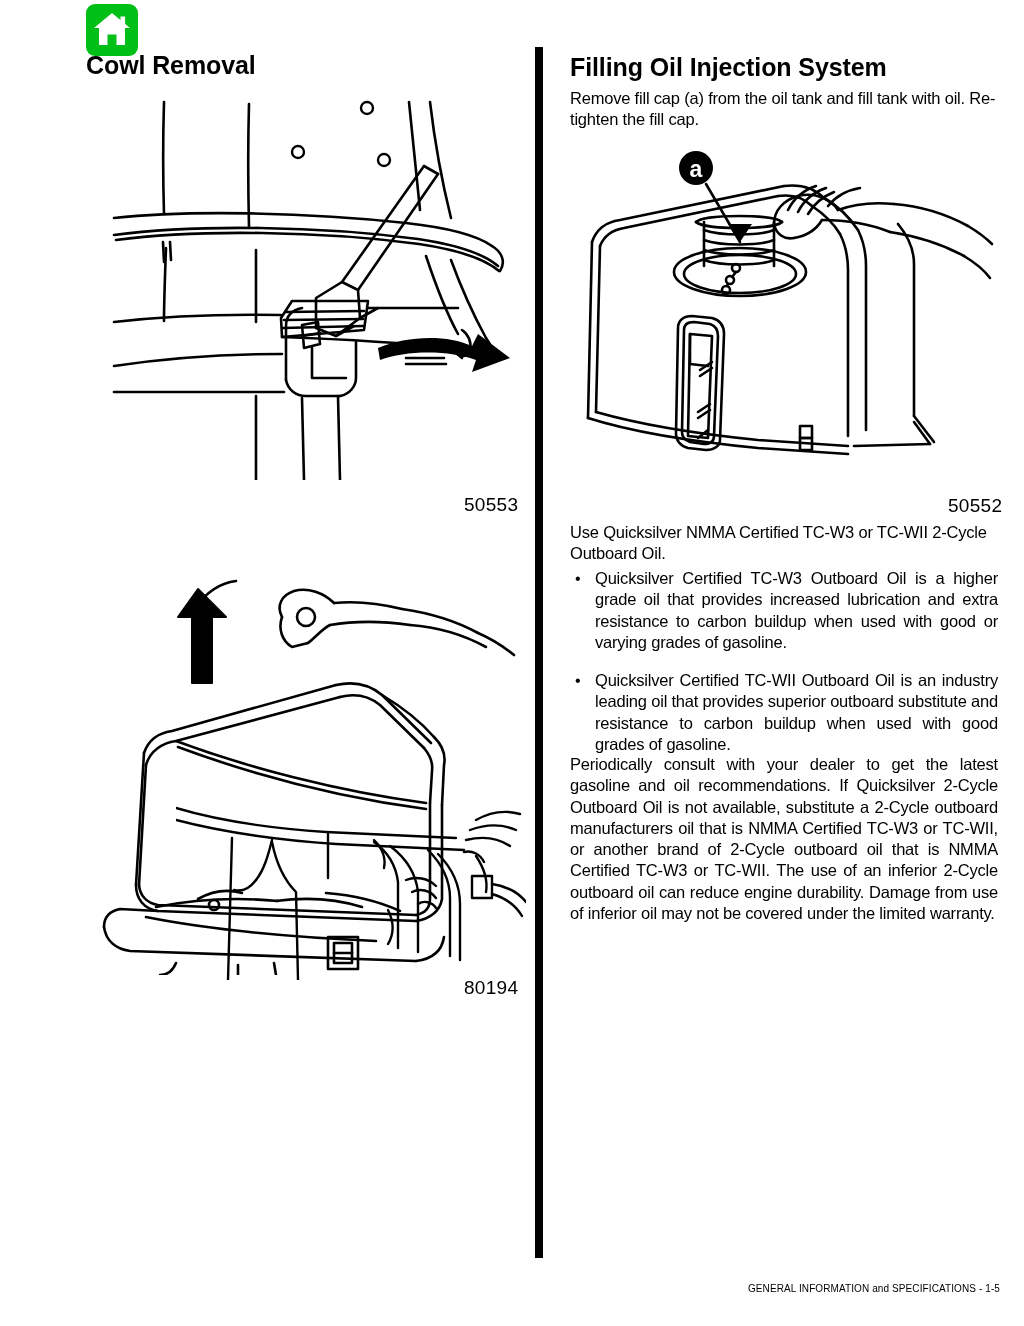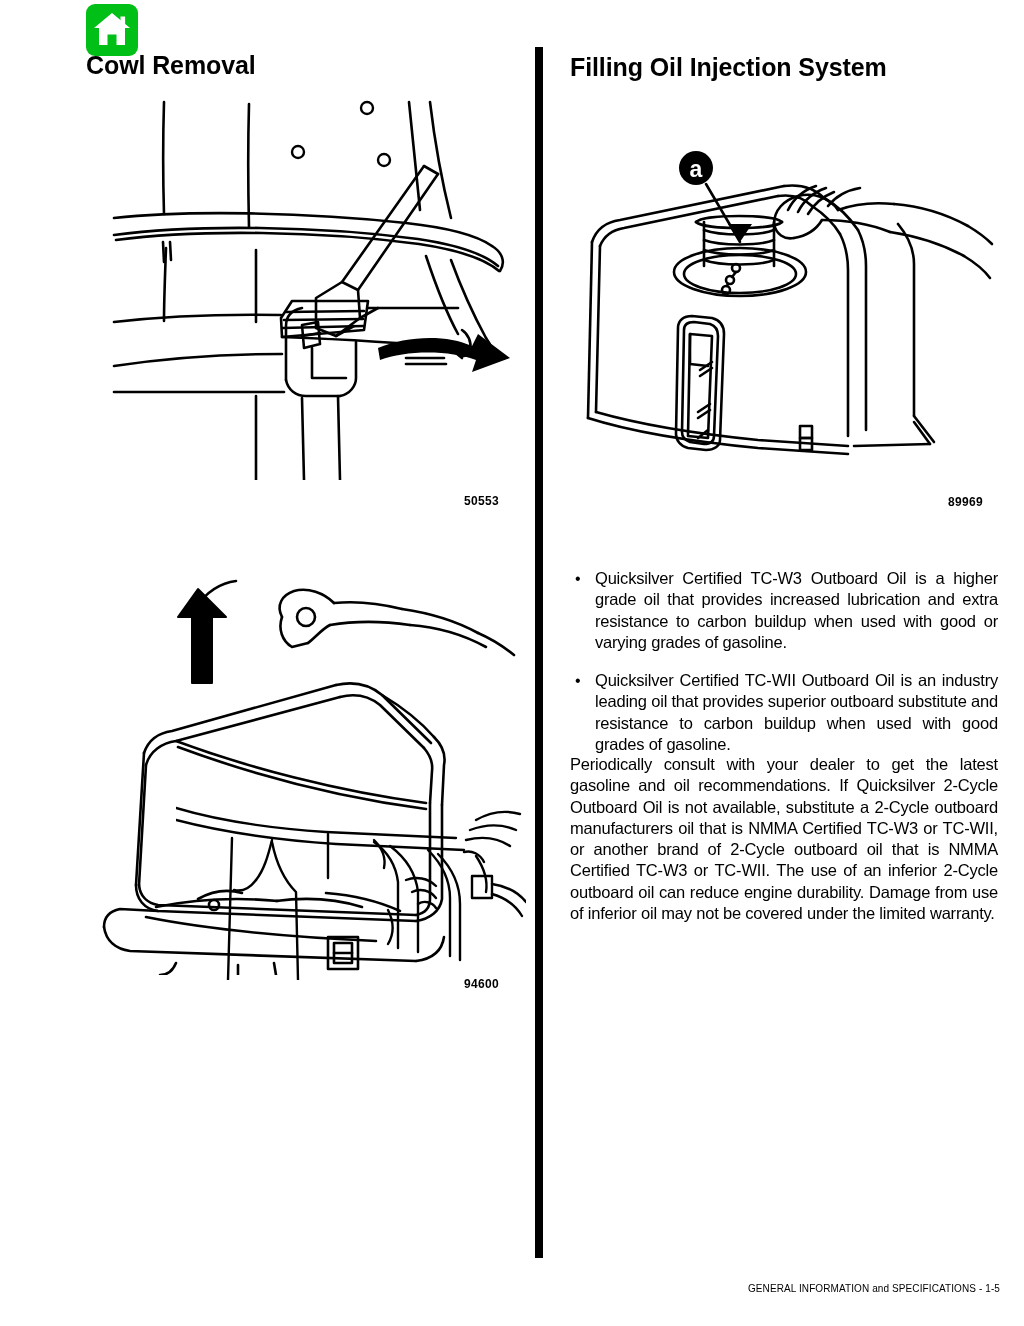--- a/index.html
+++ b/index.html
@@ -49,23 +49,22 @@
     position:absolute;left:0;top:88px;width:428px;
     margin:0;
     font-size:16.5px;
     line-height:21px;
     letter-spacing:-0.2px;
   }
 
   
   .figno{
     position:absolute;
-    font-size:12px;
+    font-size:19px;
     letter-spacing:0.3px;
-    font-weight:bold;
   }
 
   
   .body-block{
     position:absolute;left:0;
     width:428px;
     font-size:16.5px;
     line-height:21.3px;
     letter-spacing:-0.2px;
     text-align:justify;
@@ -289,27 +288,28 @@
           <path d="M212 130 C 218 142, 218 154, 212 164"></path>
           <path d="M316 104 C 330 106, 342 112, 350 122"></path>
           <path d="M316 114 C 330 118, 340 126, 346 136"></path>
           <path d="M290 60 C 306 56, 322 58, 334 66"></path>
           <path d="M294 50 C 310 44, 326 44, 340 50"></path>
           <path d="M300 40 C 314 32, 330 30, 344 34"></path>
         </g>
       </svg>
     </div>
 
-    <div class="figno" style="left:378px;top:977px;">94600</div>
+    <div class="figno" style="left:378px;top:977px;">80194</div>
   </div>
 
   <div class="col-right">
 
     <h1 class="section-title">Filling Oil Injection System</h1>
 
+    <p class="intro">Remove fill cap (a) from the oil tank and fill tank with oil. Re-tighten the fill cap.</p>
 
     <div class="illus" style="left:8px;top:150px;">
       <svg width="420" height="340" viewBox="0 0 420 340">
         <g class="ln" stroke-width="2.6">
 
           <path d="M14 92 C 18 80, 28 72, 42 70 L206 36"></path>
           <path d="M206 36 C 222 34, 236 38, 246 48"></path>
 
           <path d="M22 96 C 26 86, 34 80, 46 78 L200 46"></path>
           <path d="M200 46 C 214 44, 226 48, 234 56"></path>
@@ -381,22 +381,23 @@
 
         <circle cx="118" cy="18" r="17" fill="#000"></circle>
         <text x="118" y="27" font-family="Liberation Sans, sans-serif" font-size="23" font-weight="bold" fill="#fff" text-anchor="middle">a</text>
         <g class="ln" stroke-width="2.6">
           <path d="M128 34 L162 92"></path>
         </g>
         <path class="fl" d="M162 92 L150 74 L174 74 Z"></path>
       </svg>
     </div>
 
-    <div class="figno" style="left:378px;top:495px;">89969</div>
-
+    <div class="figno" style="left:378px;top:495px;">50552</div>
+
+    <div class="body-block nojust" style="top:522px;">Use Quicksilver NMMA Certified TC-W3 or TC-WII 2-Cycle Outboard Oil.</div>
 
     <ul class="bullets body-block" style="top:568px;">
       <li>
         <span class="dot">•</span>
         <span>Quicksilver Certified TC-W3 Outboard Oil is a higher grade oil that provides increased lubrication and extra resistance to carbon buildup when used with good or varying grades of gasoline.</span>
       </li>
       <li>
         <span class="dot">•</span>
         <span>Quicksilver Certified TC-WII Outboard Oil is an industry leading oil that provides superior outboard substitute and resistance to carbon buildup when used with good grades of gasoline.</span>
       </li>

